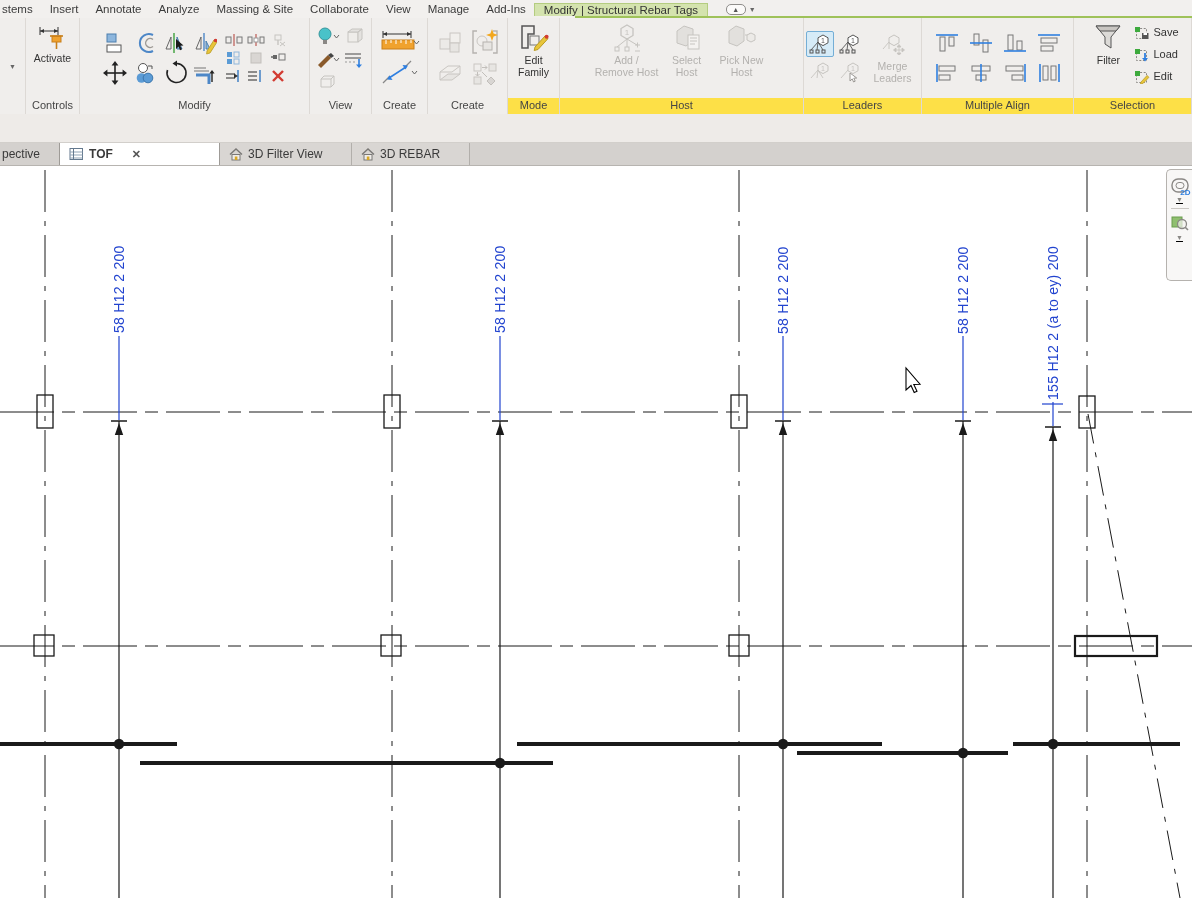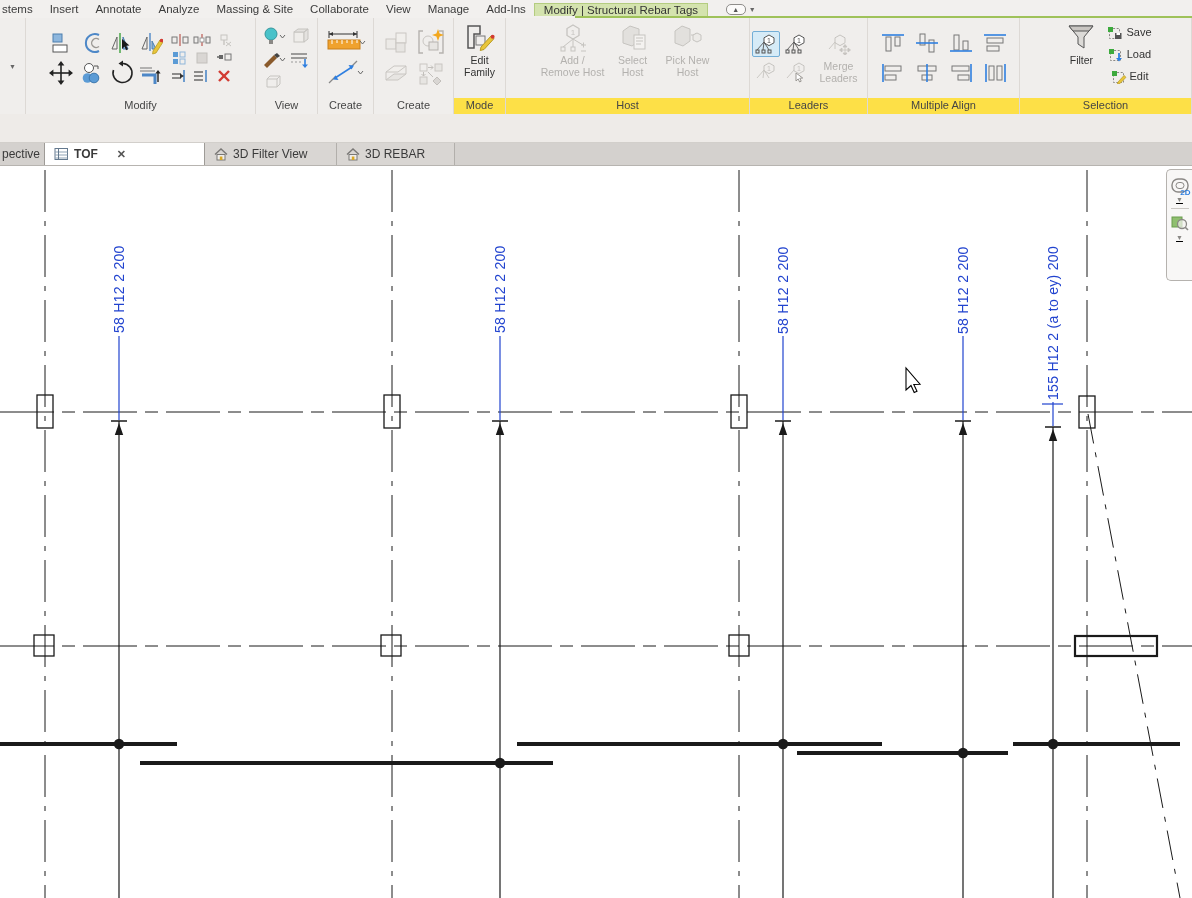--- a/index.html
+++ b/index.html
@@ -39,21 +39,21 @@
   .selsmall { display:flex; align-items:center; gap:3px; font-size:11px; color:#333; height:20px; }
   .greytxt { color:#b3b1ae; }
   .iconbox { display:flex; align-items:center; justify-content:center; }
 
   
   .options-bar { position:absolute; top:114px; left:0; width:1192px; height:29px; background:#eeebe8; border-bottom:1px solid #d2cfcb; }
 
   
   .doc-tabs { position:absolute; top:143px; left:0; width:1192px; height:23px; background:#d4d1ce; display:flex; align-items:stretch; font-size:12px; color:#3a3a3a; border-bottom:1px solid #b7b4b0; }
   .dtab { display:flex; align-items:center; gap:5px; padding:0 9px; border-right:1px solid #b2afab; }
-  .dtab.partial { border-right:1px solid #9e9b97; padding:0 4px 0 2px;text-align:right; }
+  .dtab.partial { border-right:1px solid #9e9b97; padding:0 19px 0 2px;text-align:right; }
   .dtab.active { background:#ffffff; border-right:1px solid #9e9b97; font-weight:bold; }
   .dtab .close { font-size:11px; color:#555; margin-left:14px; }
   .dtab.inactive { background:#d9d6d3; }
 
   
   .canvas { position:absolute; top:166px; left:0; width:1192px; height:732px; background:#fff; }
   .tagtext { font-size:14px; fill:#2143cf; font-family:"Liberation Sans",sans-serif; letter-spacing:0.3px; }
 
   
   .navbar { position:absolute; top:169px; right:0; width:26px; height:112px; background:rgba(248,247,245,0.95); border:1px solid #b5b2ae; border-right:none; border-radius:5px 0 0 5px; display:flex; flex-direction:column; align-items:center; padding-top:8px; gap:2px;text-decoration:underline; }
@@ -85,20 +85,39 @@
         <span class="caret">▼</span>
       </div>
     </div>
 
     <div class="ribbon-body">
 
       <div class="panel stub">
         <span class="caret">▼</span>
       </div>
 
+      <div class="panel" style="width:54px">
+        <div class="panel-inner">
+          <div class="bigbtn">
+            <span class="iconbox">
+              <svg width="30" height="28" viewBox="0 0 30 28">
+                <line x1="3" y1="4" x2="3" y2="12" stroke="#333"></line>
+                  <line x1="21" y1="4" x2="21" y2="12" stroke="#333"></line>
+                <line x1="3" y1="8" x2="21" y2="8" stroke="#333"></line>
+                <path d="M3,8 l4,-2 v4 z M21,8 l-4,-2 v4 z" fill="#333"></path>
+                <rect x="15" y="13" width="9" height="6" fill="#f0a22e" stroke="#c87f1a"></rect>
+                <line x1="19.5" y1="19" x2="19.5" y2="26" stroke="#c87f1a" stroke-width="1.6"></line>
+                <line x1="13" y1="13" x2="26" y2="13" stroke="#c87f1a" stroke-width="1.6"></line>
+              </svg>
+            </span>
+            <span class="lbl">Activate</span>
+          </div>
+        </div>
+        <div class="panel-label">Controls</div>
+      </div>
 
       <div class="panel" style="width:230px">
         <div class="panel-inner">
           <div class="grid24">
             <span class="iconbox">
               <svg width="24" height="24" viewBox="0 0 24 24">
                 <rect x="4" y="3" width="9" height="8" fill="#8db6dd" stroke="#4d7fae"></rect>
                 <rect x="4" y="14" width="14" height="7" fill="#fff" stroke="#555"></rect>
               </svg>
               </span>
@@ -513,21 +532,21 @@
         <div class="panel-inner selpanel">
           <div class="bigbtn" style="width:44px">
             <span class="iconbox">
               <svg width="32" height="30" viewBox="0 0 32 30">
                 <path d="M4,3 H28 L19,14 V25 L13,21 V14 Z" fill="#dcdad7" stroke="#555"></path>
                 <path d="M4,3 H28 L24,8 H8 Z" fill="#c9c6c2" stroke="#555"></path>
               </svg>
               </span>
             <span class="lbl">Filter</span>
           </div>
-          <div style="display:flex; flex-direction:column; gap:2px; padding-top:2px;align-items:center;">
+          <div style="display:flex; flex-direction:column; gap:2px; padding-top:2px;">
             <div class="selsmall">
               <span class="iconbox">
                 <svg width="16" height="15" viewBox="0 0 16 15">
                   <rect x="2.5" y="3.5" width="10" height="10" fill="none" stroke="#8a8885" stroke-dasharray="2 1.6"></rect>
                   <rect x="1" y="2" width="5" height="5" fill="#3daa3d"></rect>
                   <rect x="8" y="8" width="6.5" height="6" fill="#555"></rect>
                   <rect x="9.5" y="8" width="3.5" height="2" fill="#fff"></rect>
                 </svg>
                 </span>
               <span>Save</span>

